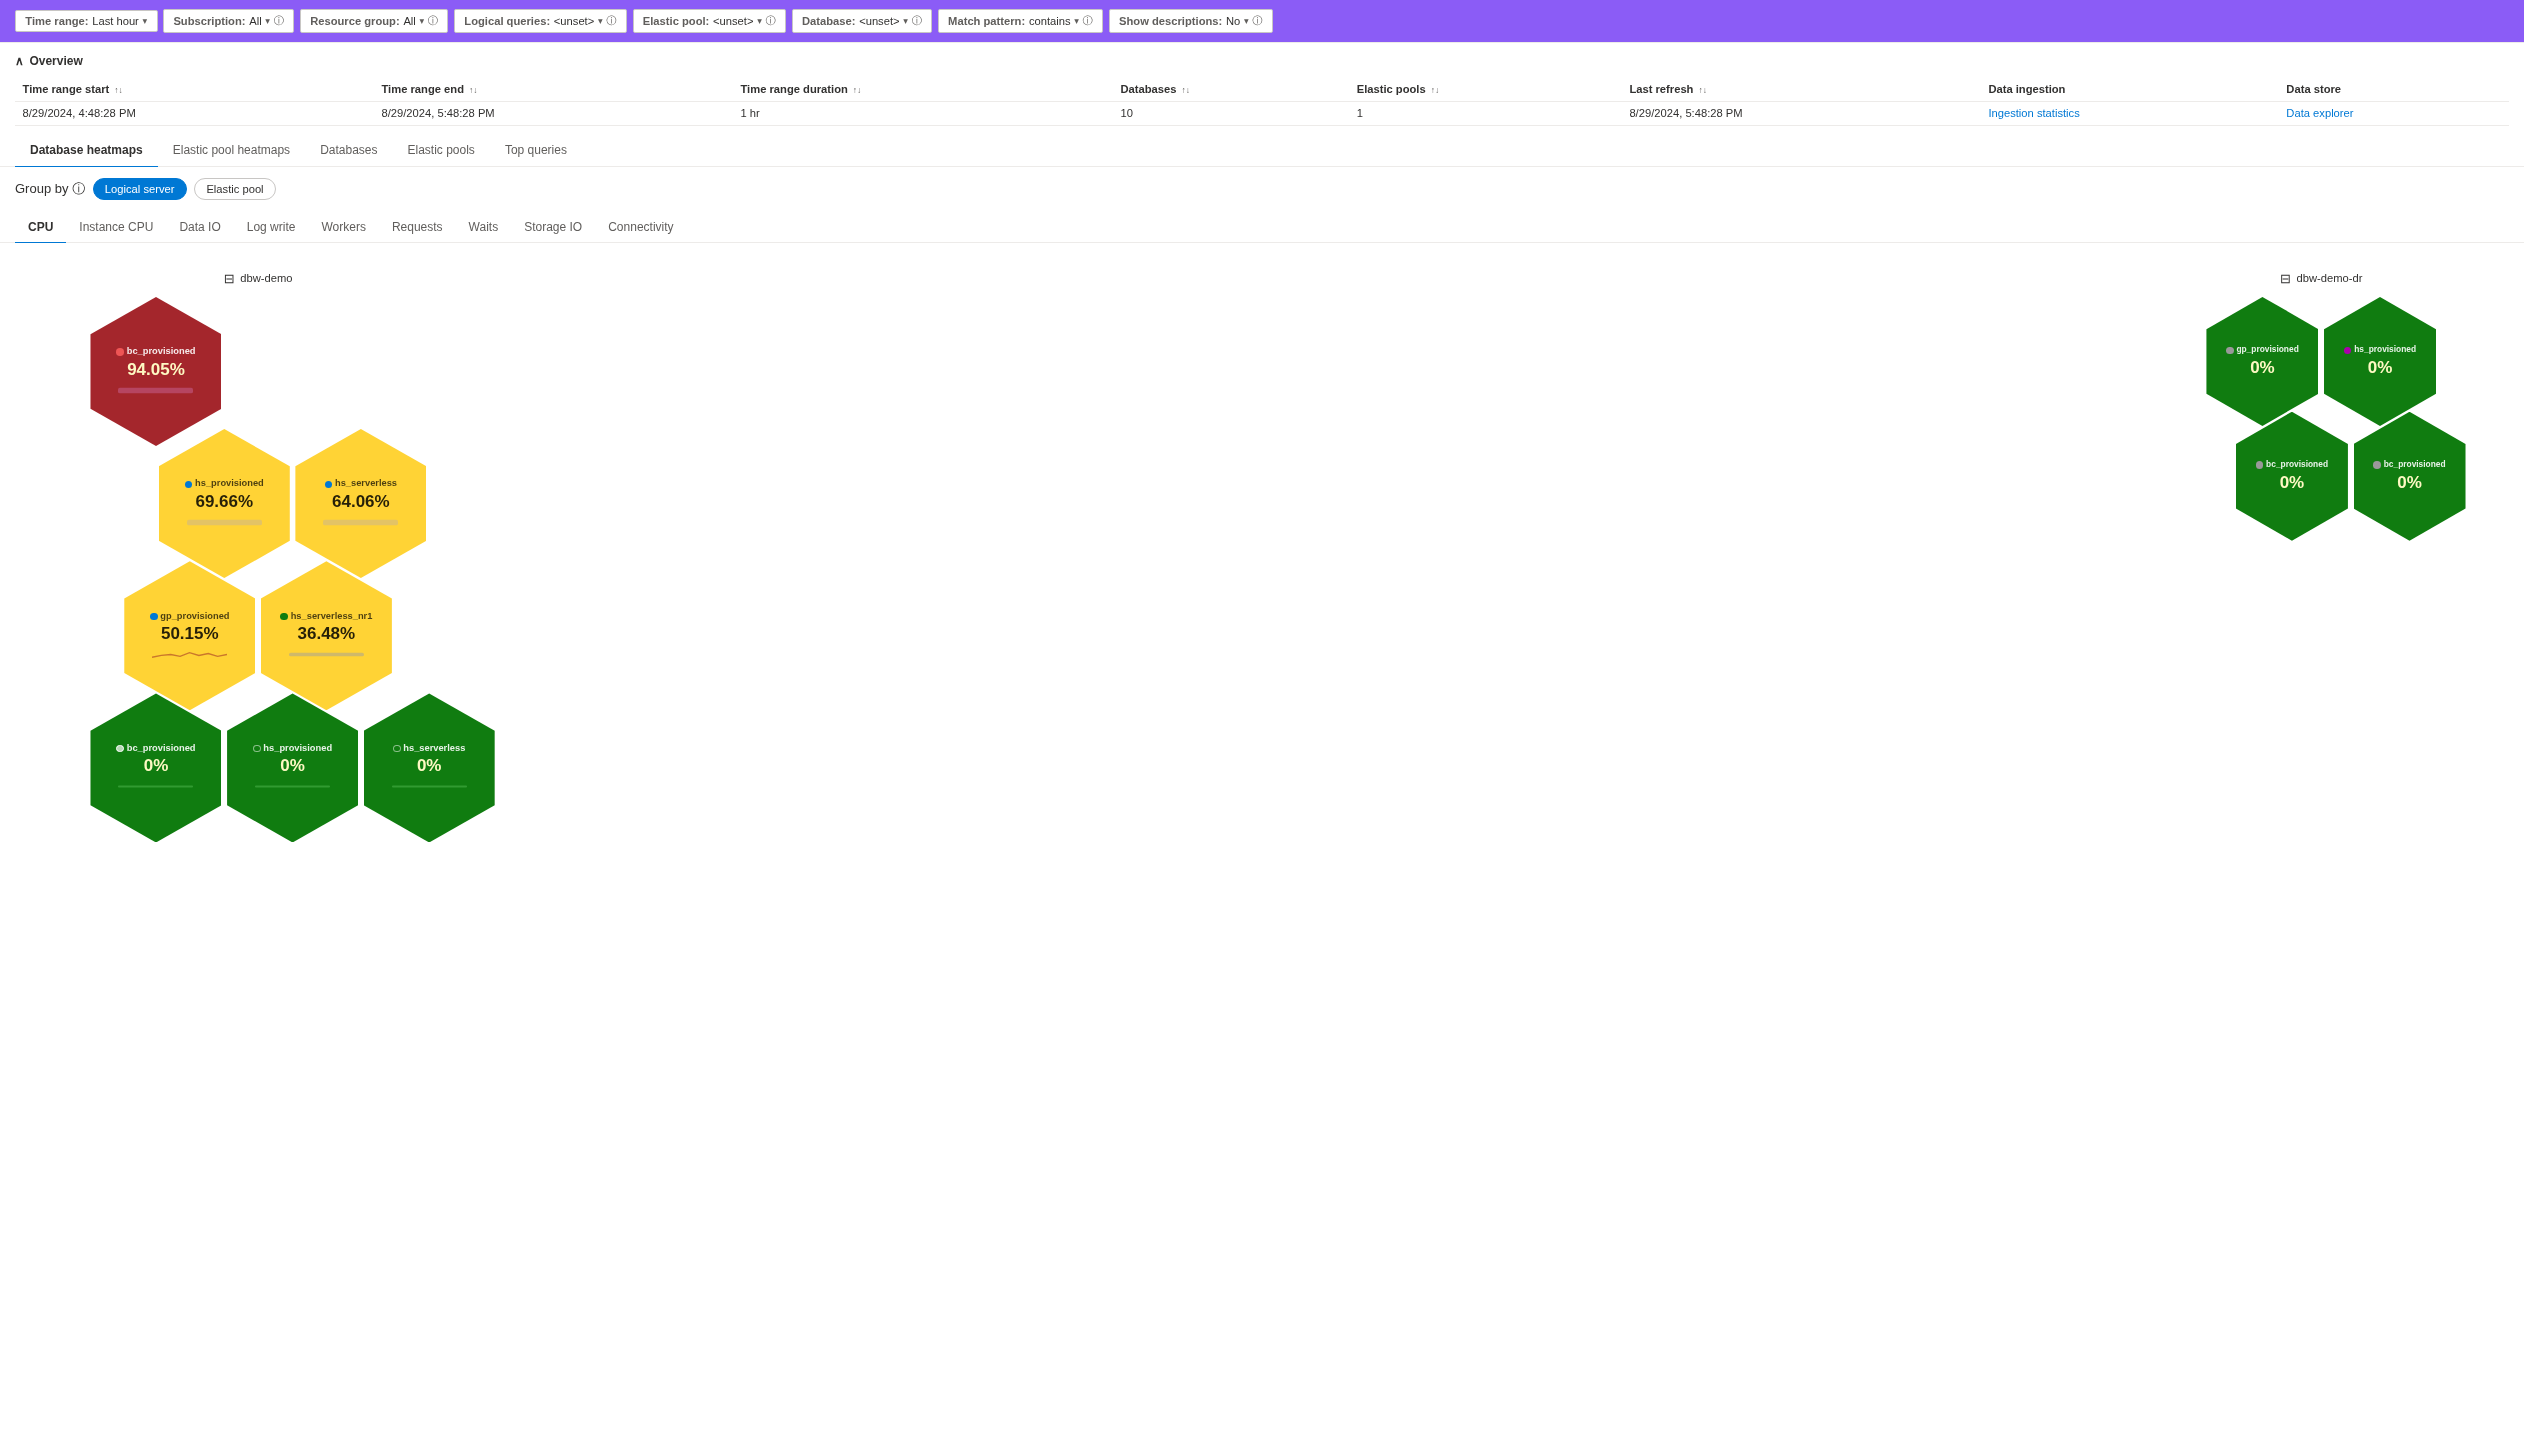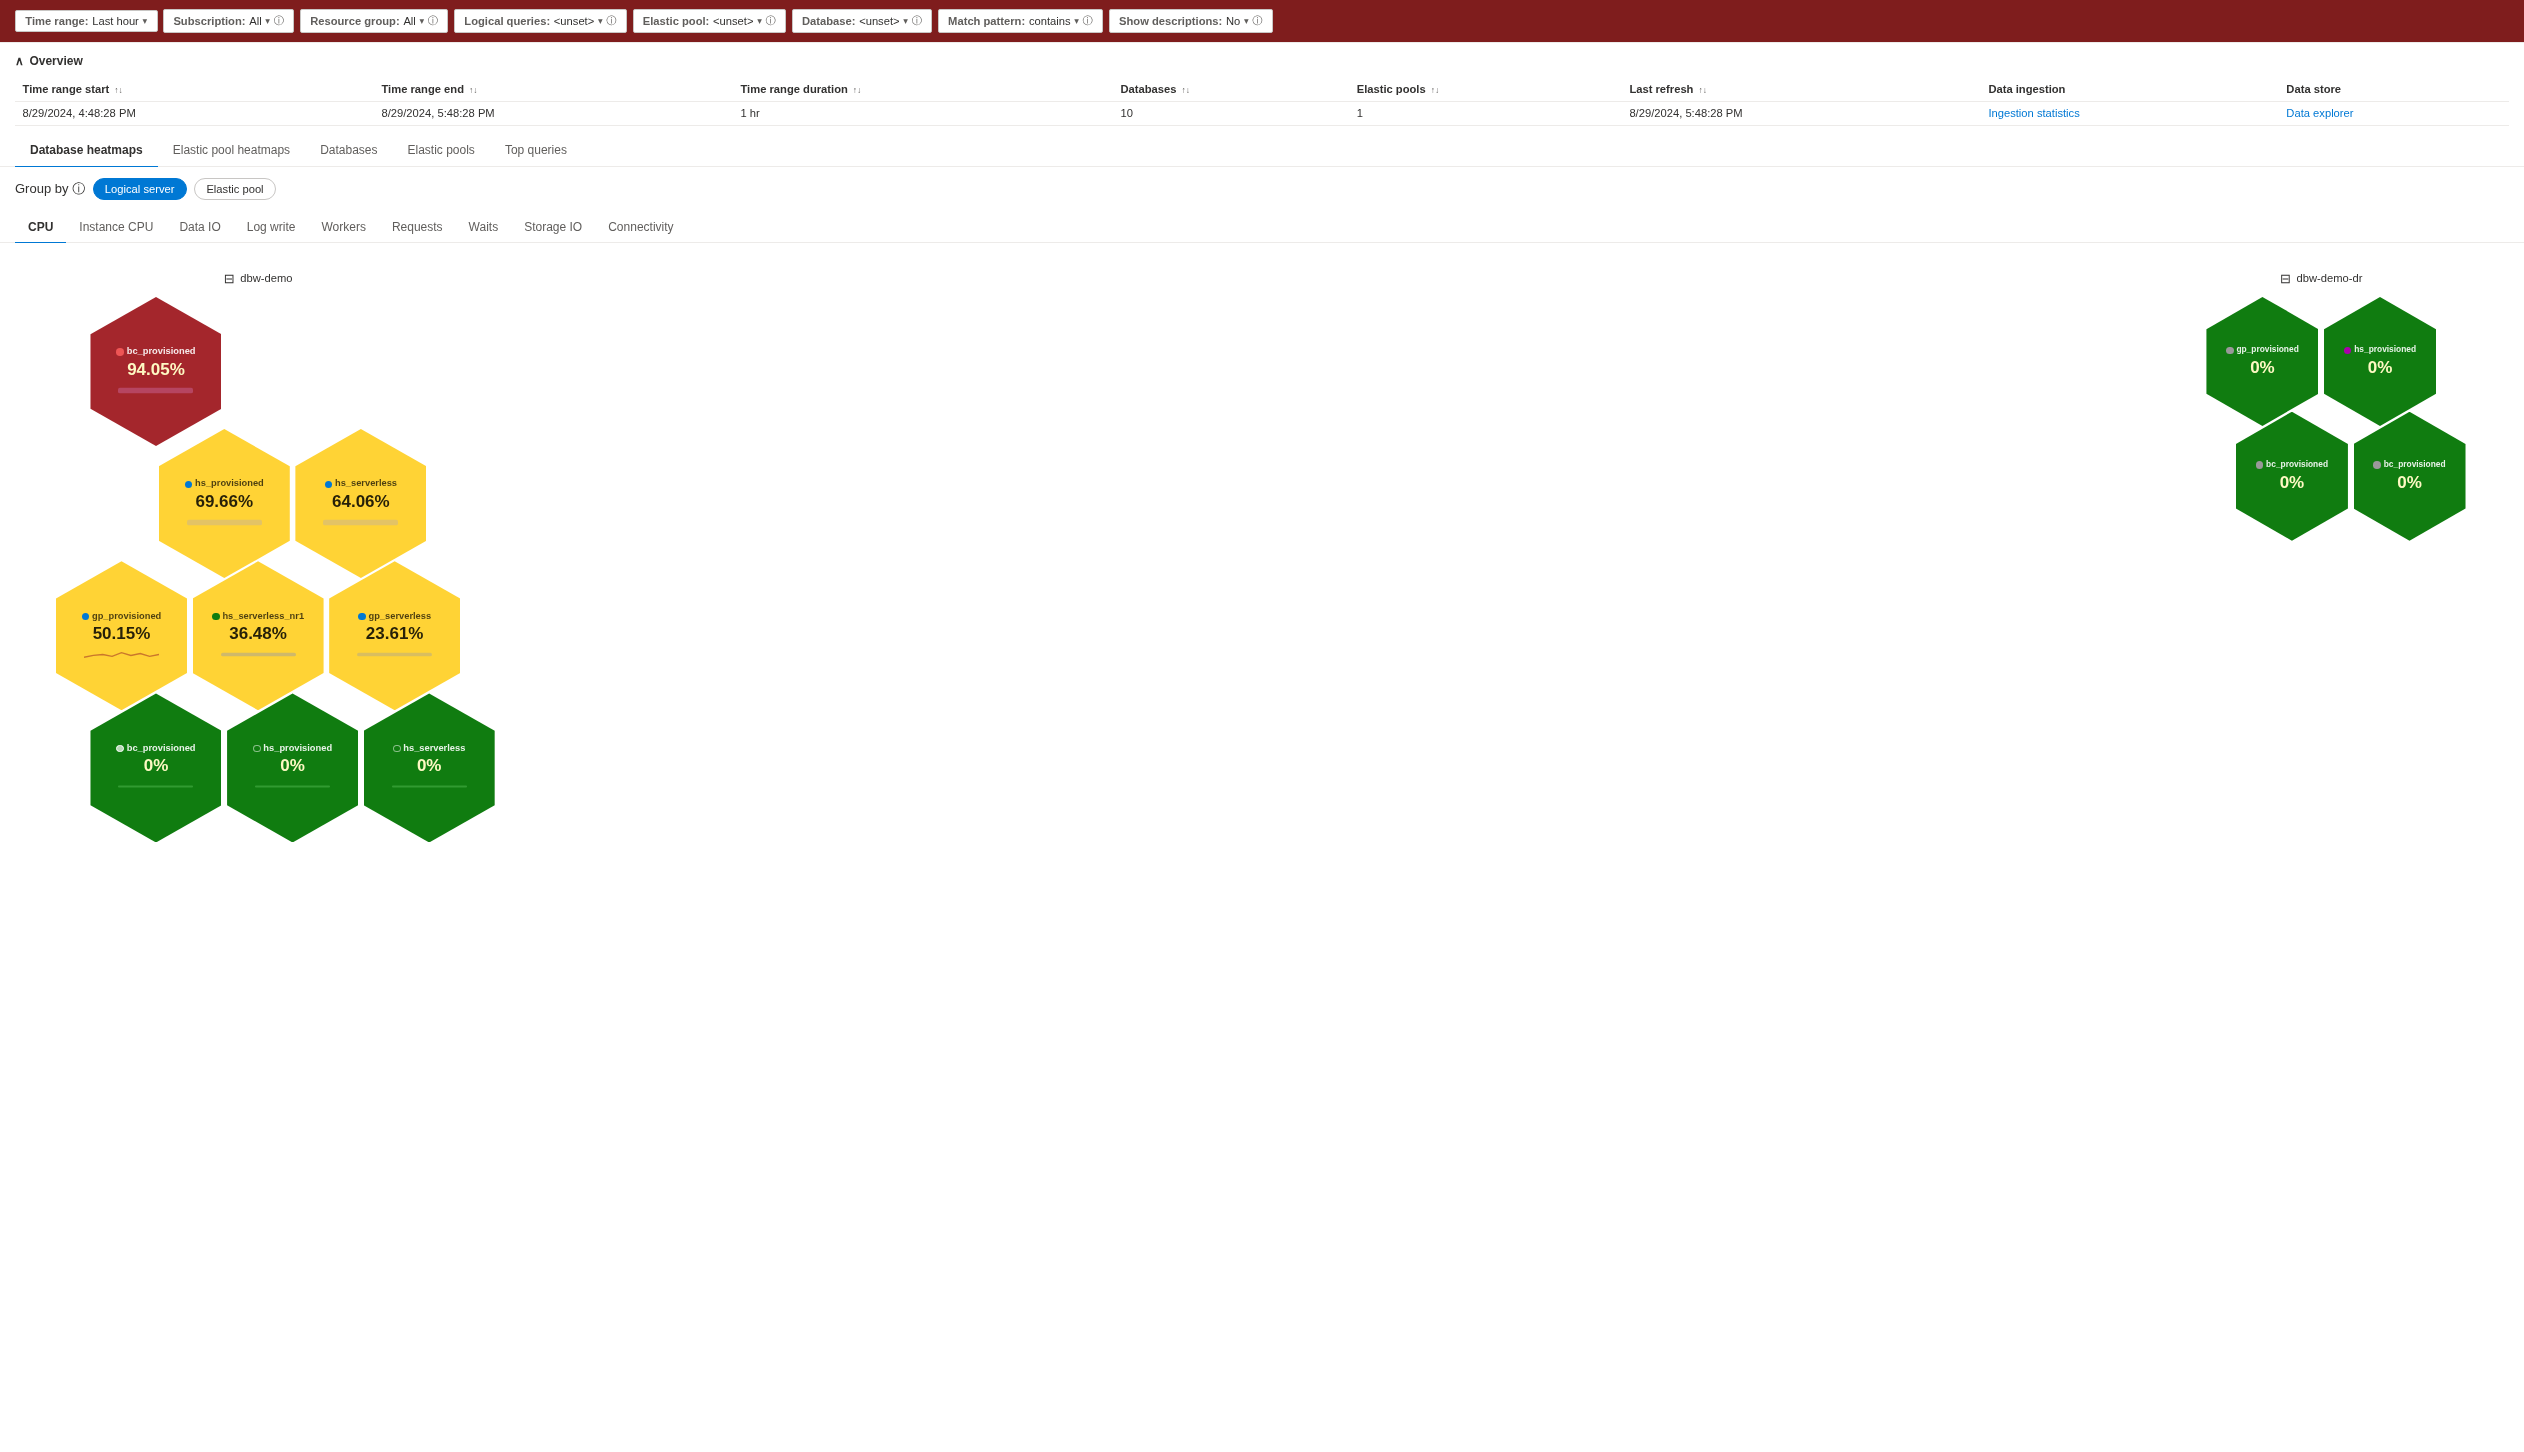--- a/index.html
+++ b/index.html
@@ -1,21 +1,21 @@
 <!DOCTYPE html>
 <html style="font-size:15px"><head>
   <meta charset="utf-8">
   <style>
     * { box-sizing: border-box; margin: 0; padding: 0; }
     body { font-family: 'Segoe UI', Arial, sans-serif; font-size: 12px; color: #323130; background: #fff; overflow-x: hidden; }
 
     
     .filter-bar {
       display: flex; flex-wrap: wrap; gap: 5.6px; padding: 9.3px 15px;
-      border-bottom: 0.9px solid #edebe9; background: #7f1d1d; align-items: center;
+      border-bottom: 0.9px solid #edebe9; background: #8b5cf6; align-items: center;
     }
     .filter-pill {
       display: flex; align-items: center; gap: 3.7px; padding: 3.7px 9.3px;
       border: 0.9px solid #c8c6c4; border-radius: 1.9px; background: #fff;
       cursor: pointer; font-size: 11.2px; white-space: nowrap;
     }
     .filter-pill .chevron { font-size: 9.3px; color: #605e5c; }
     .filter-pill .info-icon { color: #605e5c; font-size: 10.3px; }
 
     
@@ -342,30 +342,20 @@
         <div class="hex-cell yellow">
           <div class="hex-label-row">
             <span class="hex-dot" style="background:#107c10;"></span>
             <span class="hex-label dark">hs_serverless_nr1</span>
           </div>
           <div class="hex-value dark">36.48%</div>
           <svg class="hex-sparkline" viewBox="0 0 80 14" preserveAspectRatio="none">
             <rect x="0" y="5" width="80" height="4" rx="2" fill="rgba(160,160,160,0.5)"></rect>
           </svg>
         </div>
-        <div class="hex-cell yellow">
-          <div class="hex-label-row">
-            <span class="hex-dot" style="background:#0078d4;"></span>
-            <span class="hex-label dark">gp_serverless</span>
-          </div>
-          <div class="hex-value dark">23.61%</div>
-          <svg class="hex-sparkline" viewBox="0 0 80 14" preserveAspectRatio="none">
-            <rect x="0" y="5" width="80" height="4" rx="2" fill="rgba(160,160,160,0.4)"></rect>
-          </svg>
-        </div>
       </div>
 
       <div class="hex-row offset">
         <div class="hex-cell green">
           <div class="hex-label-row">
             <span class="hex-dot" style="background:rgba(255,255,255,0.7); border:0.9px solid #fff;"></span>
             <span class="hex-label">bc_provisioned</span>
           </div>
           <div class="hex-value">0%</div>
           <svg class="hex-sparkline" viewBox="0 0 80 14" preserveAspectRatio="none">

